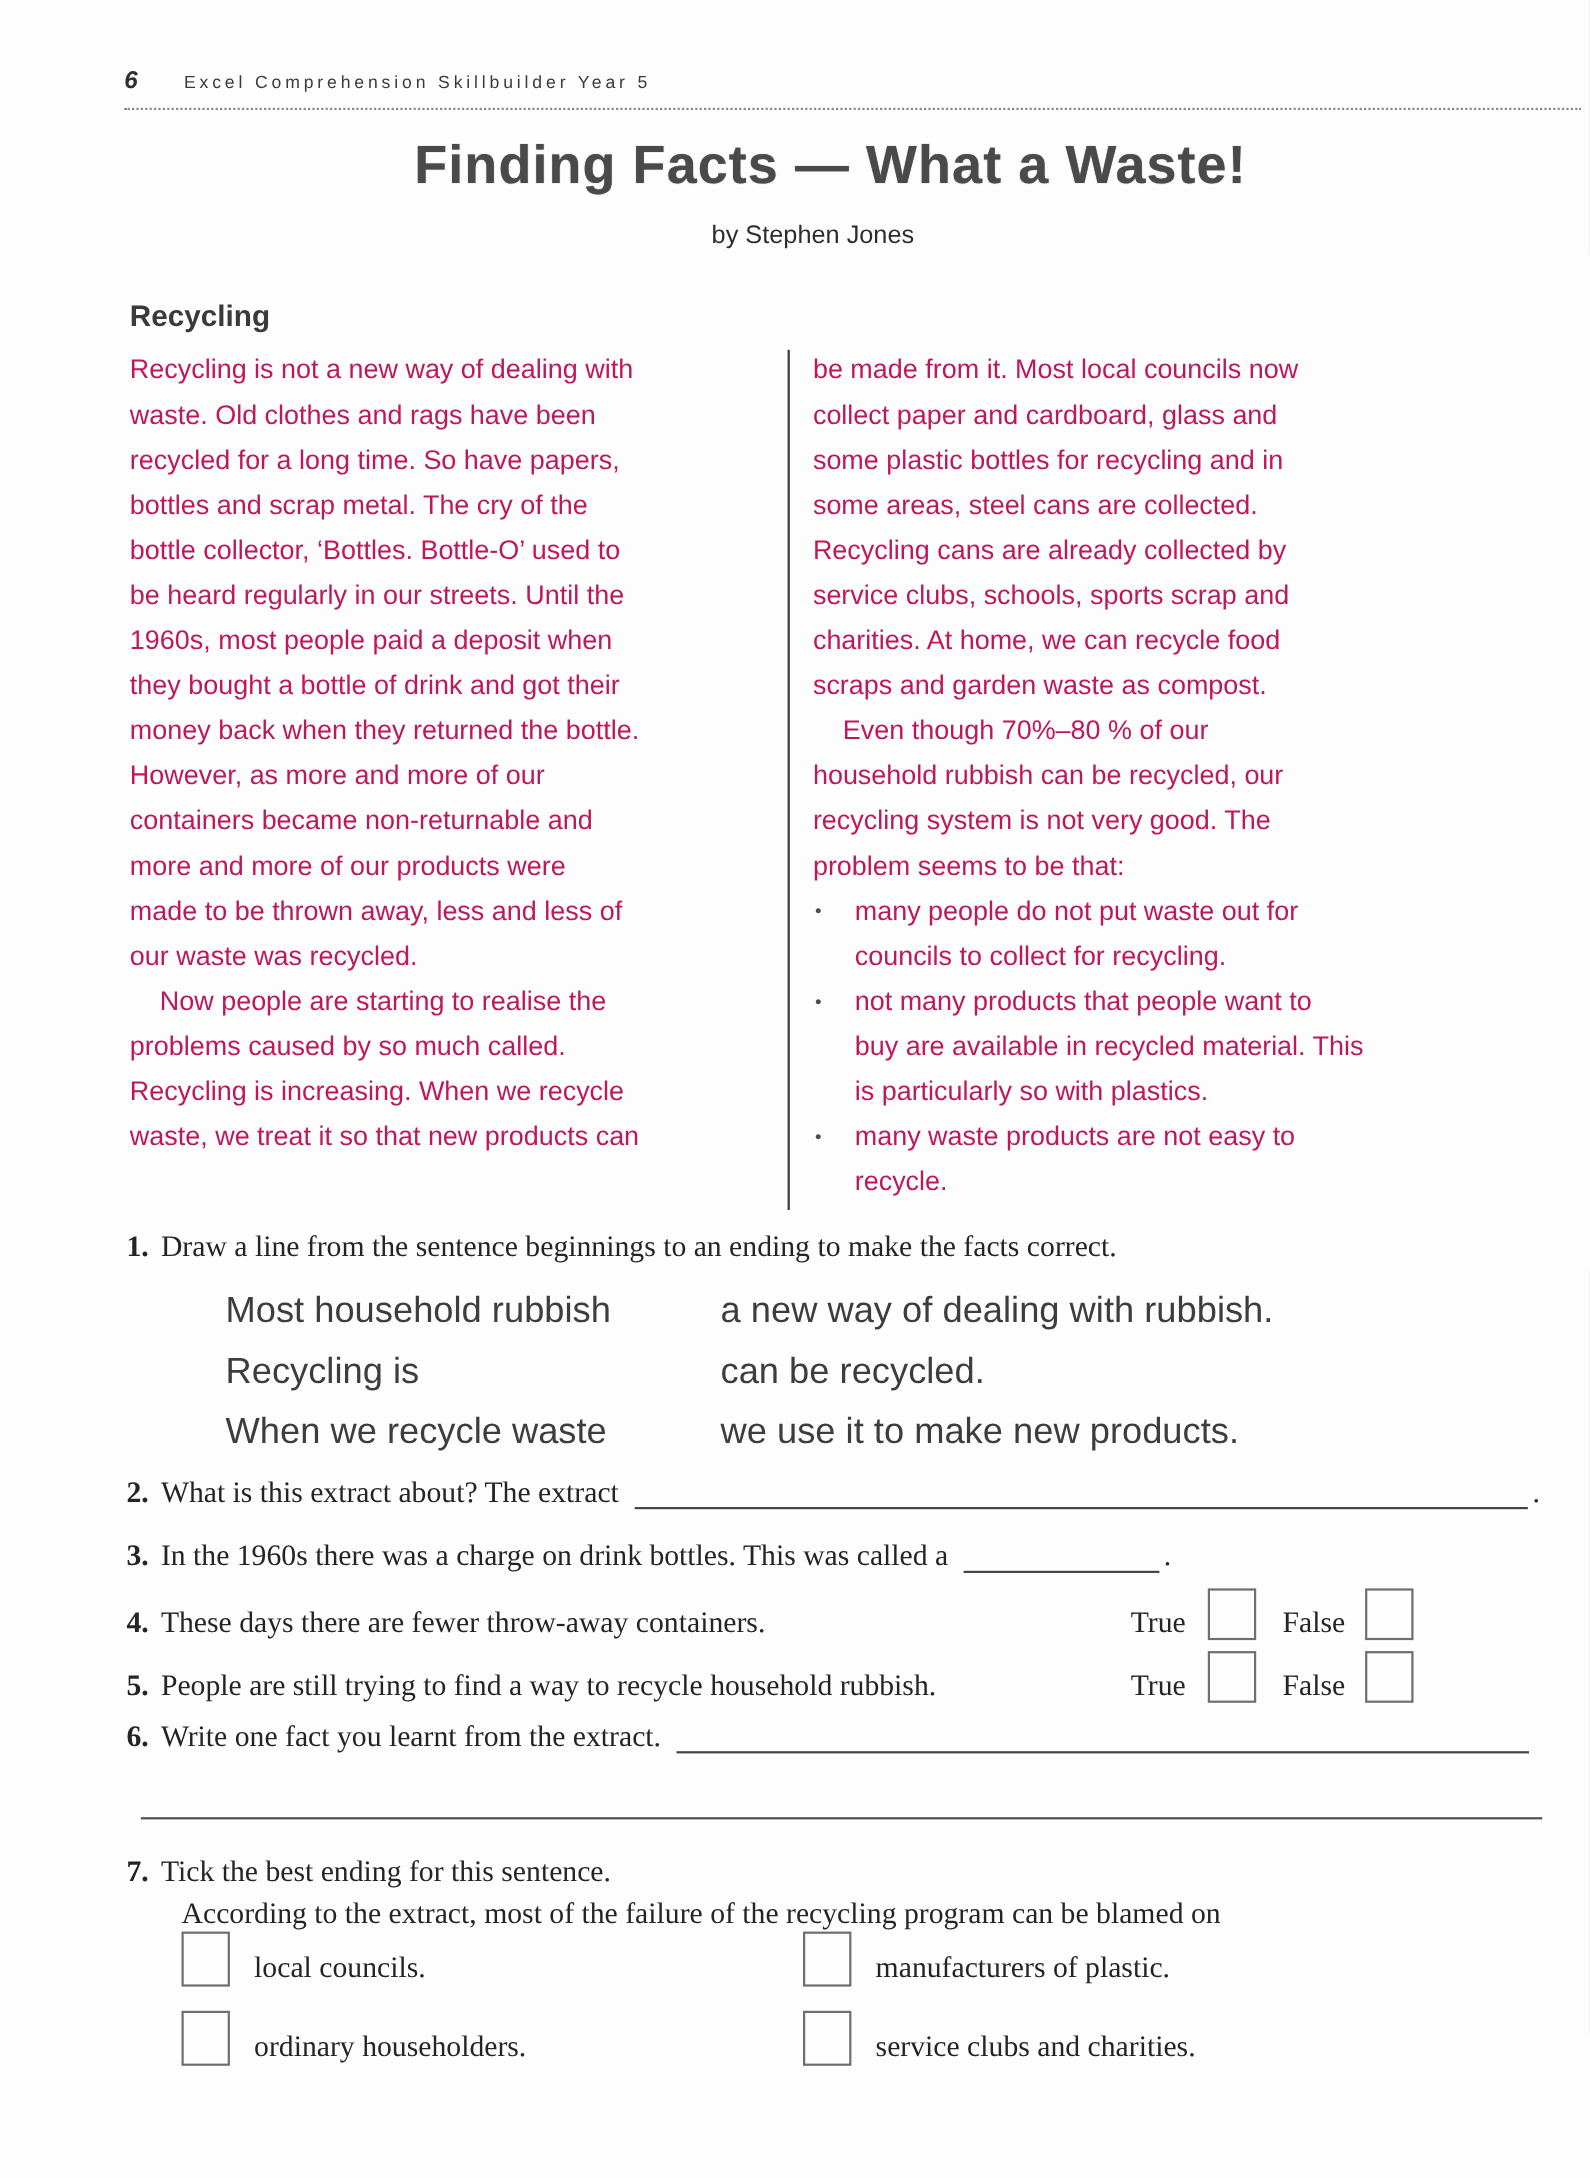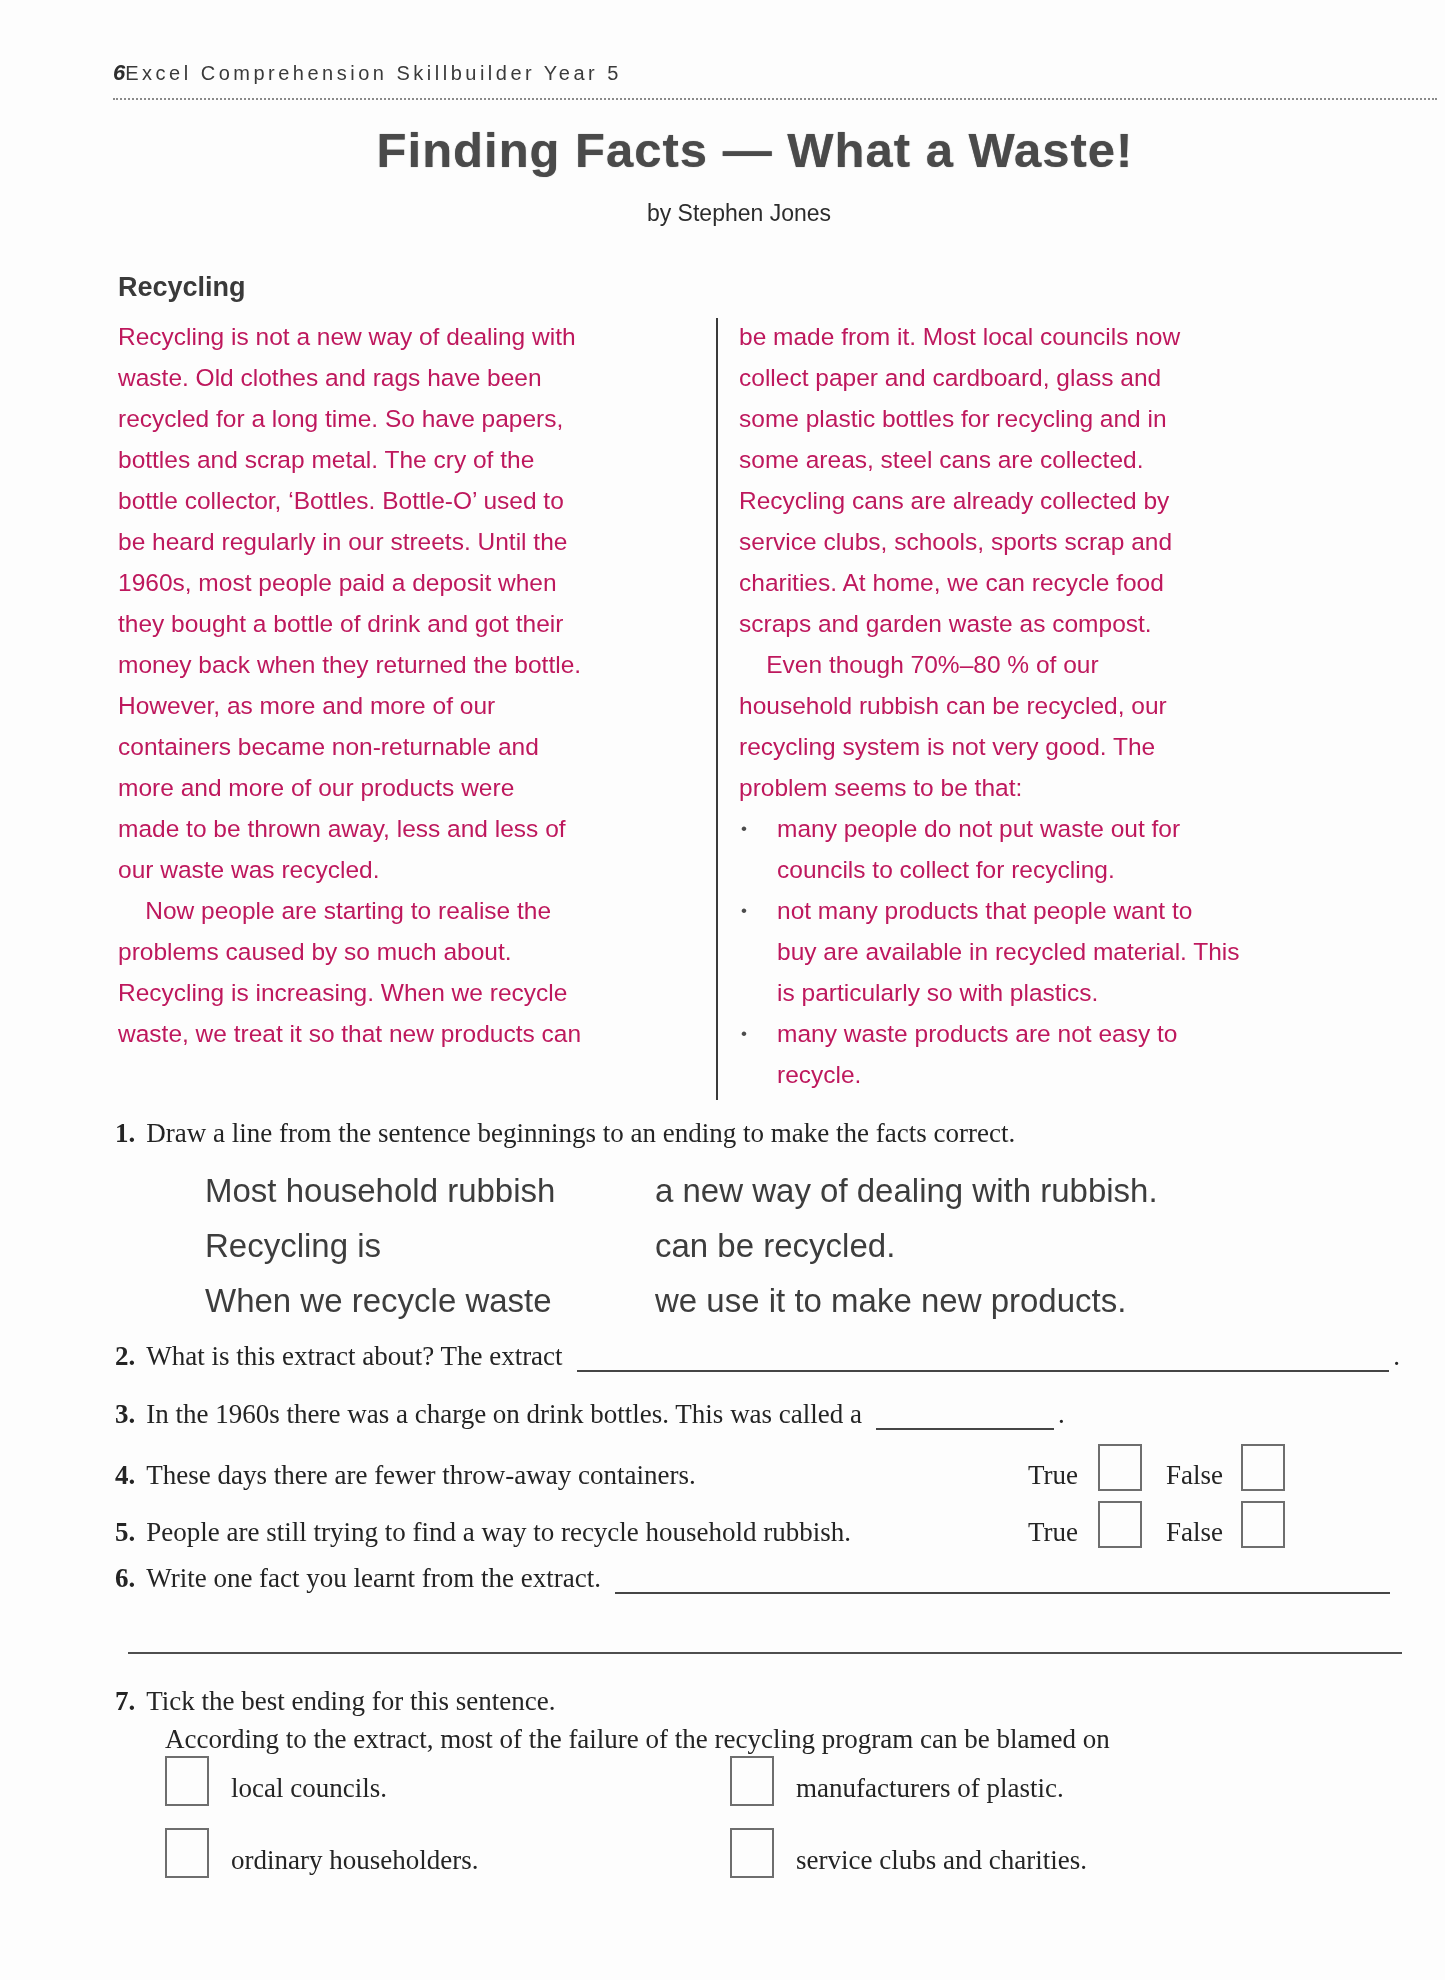--- a/index.html
+++ b/index.html
@@ -9,21 +9,21 @@
     font-family:"Liberation Sans", sans-serif; color:#414141;
   }
 
   
   .running-head {
     position:absolute; left:113px; top:60px; width:1324px;
     display:flex; align-items:baseline;
     border-bottom:2px dotted #8a8a8a; padding-bottom:12px;
   }
   .page-number { font-size:22px; font-weight:bold; color:#2e2e2e; font-style:italic; }
-  .book-title { font-size:20px; letter-spacing:3.5px; color:#3a3a3a; }
+  .book-title { margin-left:42px; font-size:16px; letter-spacing:3.5px; color:#3a3a3a; }
 
   
   .article-title {
     position:absolute; left:115px; top:122px; width:1280px;
     text-align:center; font-size:49px; font-weight:bold; color:#4a4a4a;
     letter-spacing:1px;
     text-shadow:0 0 1px #7d7d7d;
   }
   .byline {
     position:absolute; left:99px; top:200px; width:1280px;
@@ -112,21 +112,21 @@
         <div class="p-line">be heard regularly in our streets. Until the</div>
         <div class="p-line">1960s, most people paid a deposit when</div>
         <div class="p-line">they bought a bottle of drink and got their</div>
         <div class="p-line">money back when they returned the bottle.</div>
         <div class="p-line">However, as more and more of our</div>
         <div class="p-line">containers became non-returnable and</div>
         <div class="p-line">more and more of our products were</div>
         <div class="p-line">made to be thrown away, less and less of</div>
         <div class="p-line">our waste was recycled.</div>
         <div class="p-line">    Now people are starting to realise the</div>
-        <div class="p-line">problems caused by so much about.</div>
+        <div class="p-line">problems caused by so much called.</div>
         <div class="p-line">Recycling is increasing. When we recycle</div>
         <div class="p-line">waste, we treat it so that new products can</div>
       </div>
   </div>
 
   <div class="col-divider"></div>
 
   <div class="passage-col col-right">
     <div>
         <div class="p-line">be made from it. Most local councils now</div>

